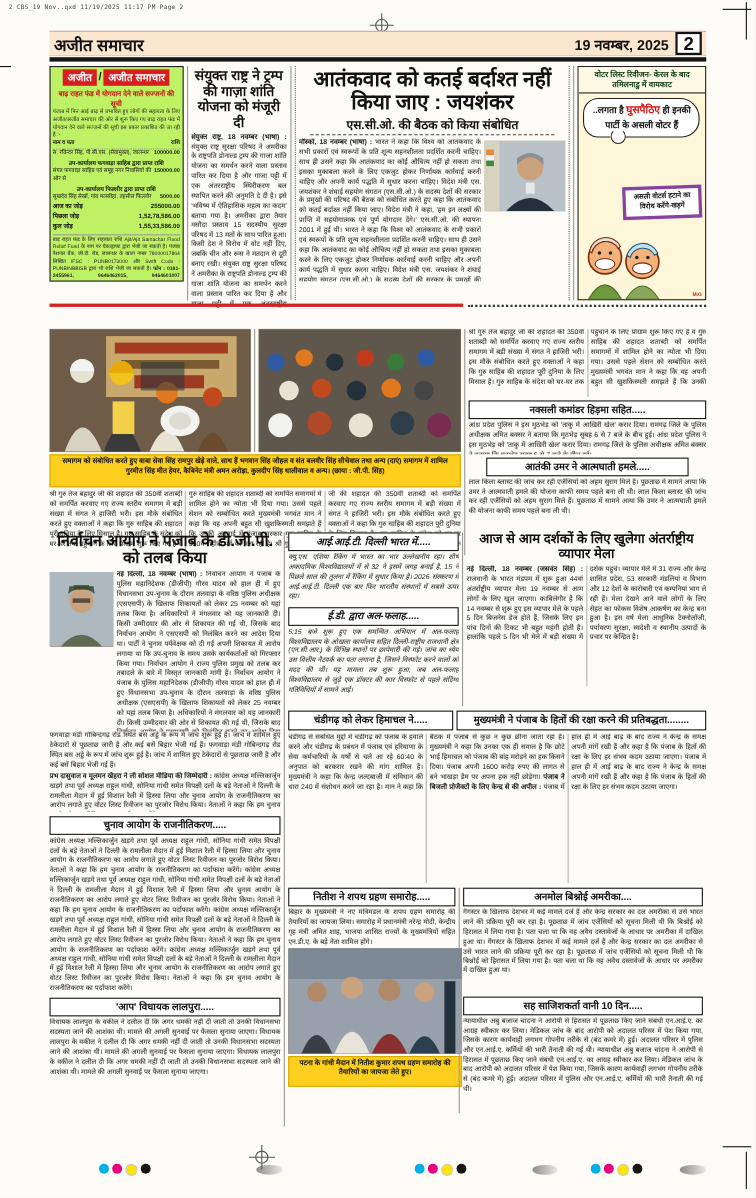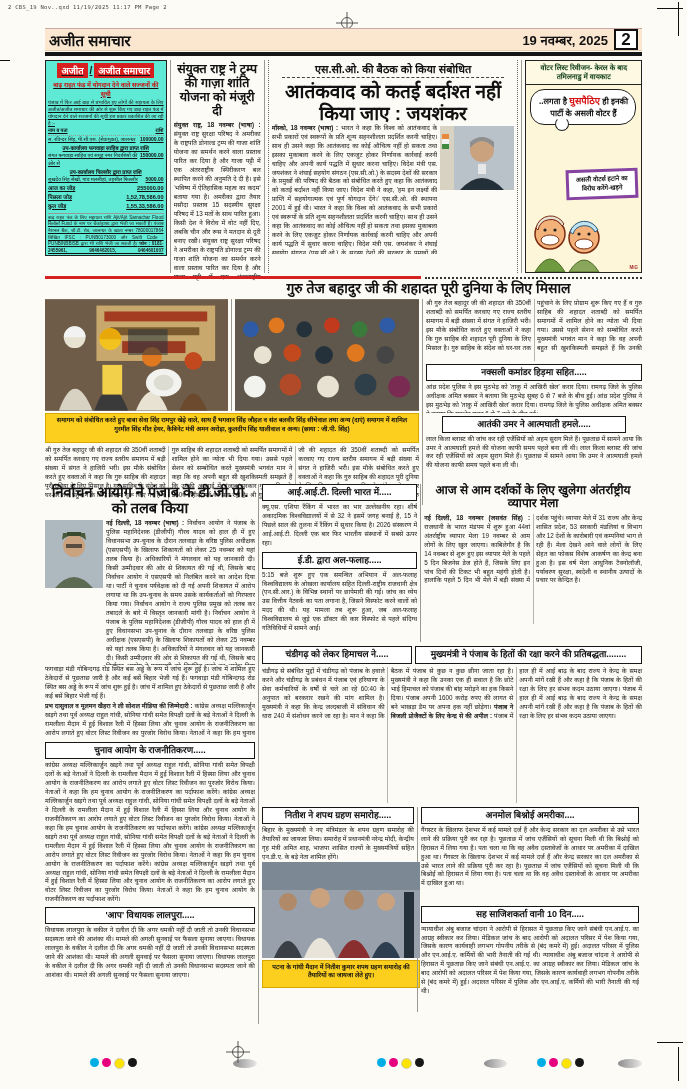--- a/index.html
+++ b/index.html
@@ -21,21 +21,21 @@
   .band{display:flex;gap:3px;box-sizing:border-box;}
   .vr{width:1px;background:#9a9a92;flex:0 0 1px;}
   .body-txt{font-size:6.3px;line-height:1.42;text-align:justify;color:#1b1b1b;overflow:hidden;}
   .dl{font-weight:bold;}
   .hbox{border:1px solid #161616;background:#fff;font-weight:bold;text-align:center;
         font-size:9px;padding:2px 1px;line-height:1.2;}
   .big-head{font-weight:bold;text-align:center;line-height:1.12;}
   .cap-yellow{background:#fccf1e;border:1px solid #d8a900;font-weight:bold;font-size:6.4px;
               line-height:1.35;text-align:center;padding:2px 3px;box-sizing:border-box;overflow:hidden;}
   
-  .ad{border:1.5px solid #222;box-sizing:border-box;padding:2px;background:#5eead4;overflow:hidden;text-decoration:underline;}
+  .ad{border:1.5px solid #222;box-sizing:border-box;padding:2px;background:#bef264;overflow:hidden;}
   .ad-titlerow{display:flex;align-items:center;gap:2px;justify-content:center;}
   .ad-redbox{background:#d81f1f;color:#fff;font-weight:bold;font-size:9.5px;padding:1px 4px;}
   .ad-sep{font-weight:bold;font-size:10px;color:#111;}
   .ad-sub{color:#c91414;font-weight:bold;font-size:6.4px;text-align:center;margin:2px 0;}
   .ad-small{font-size:4.9px;line-height:1.4;text-align:justify;color:#222;}
   .ad-row{display:flex;font-size:5px;line-height:1.5;}
   .ad-row .amt{margin-left:auto;font-weight:bold;}
   .ad-sec{font-weight:bold;font-size:5.4px;text-align:center;margin-top:1px;}
   .ad-tot{display:flex;font-size:5.6px;font-weight:bold;line-height:1.6;}
   .ad-tot .amt{margin-left:auto;}
@@ -140,22 +140,22 @@
       <div class="big-head" style="font-size:12.5px;margin:2px 0 3px;">संयुक्त राष्ट्र ने ट्रम्प की गाज़ा शांति योजना को मंजूरी दी</div>
       <div class="body-txt" style="height:160px;">
         <b class="dl">संयुक्त राष्ट्र, 18 नवम्बर (भाषा) :</b>
         <span> संयुक्त राष्ट्र सुरक्षा परिषद ने अमरीका के राष्ट्रपति डोनाल्ड ट्रम्प की गाजा शांति योजना का समर्थन करने वाला प्रस्ताव पारित कर दिया है और गाजा पट्टी में एक अंतरराष्ट्रीय स्थिरीकरण बल स्थापित करने की अनुमति दे दी है। इसे 'भविष्य में ऐतिहासिक महत्व का कदम' बताया गया है। अमरीका द्वारा तैयार मसौदा प्रस्ताव 15 सदस्यीय सुरक्षा परिषद में 13 मतों के साथ पारित हुआ। किसी देश ने विरोध में वोट नहीं दिए, जबकि चीन और रूस ने मतदान से दूरी बनाए रखी। संयुक्त राष्ट्र सुरक्षा परिषद ने अमरीका के राष्ट्रपति डोनाल्ड ट्रम्प की गाजा शांति योजना का समर्थन करने वाला प्रस्ताव पारित कर दिया है और गाजा पट्टी में एक अंतरराष्ट्रीय स्थिरीकरण बल स्थापित करने की अनुमति दे दी है। इसे 'भविष्य में ऐतिहासिक महत्व का कदम' बताया गया है। अमरीका द्वारा तैयार मसौदा प्रस्ताव 15 सदस्यीय सुरक्षा परिषद में 13 मतों के साथ पारित हुआ। किसी देश ने विरोध में वोट नहीं दिए, जबकि चीन और रूस ने मतदान से दूरी बनाए रखी।</span>
       </div>
     </div>
 
     <div class="vr"></div>
 
     <div style="width:256px;border-left:1px dotted #666;border-right:1px dotted #666;padding:0 3px;box-sizing:border-box;">
+      <div class="big-head" style="font-size:19px;margin-top:2px;">आतंकवाद को कतई बर्दाश्त नहीं किया जाए : जयशंकर</div>
       <div class="big-head" style="font-size:11px;border-bottom:1px dashed #444;padding-bottom:2px;margin:3px 10px;">एस.सी.ओ. की बैठक को किया संबोधित</div>
-      <div class="big-head" style="font-size:19px;margin-top:2px;">आतंकवाद को कतई बर्दाश्त नहीं किया जाए : जयशंकर</div>
       <div style="overflow:hidden;height:130px;">
         <div class="ph" style="float:right;width:74px;height:64px;margin:2px 0 2px 3px;">
           <svg viewBox="0 0 74 64">
               <rect width="74" height="64" fill="#b9c2c9"></rect>
             <rect x="0" y="0" width="14" height="64" fill="#d8d2c2"></rect>
             <rect x="2" y="8" width="7" height="5" fill="#e8883a"></rect>
               <rect x="2" y="13" width="7" height="5" fill="#f2f2f2"></rect>
               <rect x="2" y="18" width="7" height="5" fill="#3f8a3f"></rect>
             <circle cx="42" cy="24" r="12" fill="#caa27e"></circle>
             <path d="M30 22 q12 -14 24 0 l0 -6 q-12 -10 -24 0 z" fill="#8f8f8f"></path>
@@ -194,21 +194,20 @@
           <circle cx="61" cy="28" r="1.6" fill="#222"></circle>
         <path d="M41 66 q15 -24 30 0 z" fill="#8aa65a" stroke="#4a6b24"></path>
       </svg>
       <span class="cartoon-sign">MiG</span>
     </div>
   </div>
 
   <div class="abs redrule" style="left:45px;top:276px;width:376px;"></div>
   <div class="abs dotrule" style="left:425px;top:277px;width:217px;"></div>
 
-  <div class="abs big-head" style="left:215px;top:281px;width:427px;font-size:14px;">गुरु तेज बहादुर जी की शहादत पूरी दुनिया के लिए मिसाल</div>
 
   <div class="abs band" style="left:45px;top:299px;width:597px;height:206px;justify-content:flex-end;">
     <div style="width:374px;">
       <div class="band" style="height:112px;">
         <div class="ph" style="width:185px;height:112px;">
           <svg viewBox="0 0 185 112">
               <rect width="185" height="112" fill="#6e5c49"></rect>
             <rect x="52" y="6" width="120" height="56" fill="#c8a86c"></rect>
             <rect x="60" y="12" width="104" height="10" fill="#a33c20"></rect>
               <rect x="66" y="28" width="90" height="8" fill="#7a5a2e"></rect>
@@ -301,21 +300,21 @@
       <div class="body-txt" style="height:142px;"> कांग्रेस अध्यक्ष मल्लिकार्जुन खड़गे तथा पूर्व अध्यक्ष राहुल गांधी, सोनिया गांधी समेत विपक्षी दलों के बड़े नेताओं ने दिल्ली के रामलीला मैदान में हुई विशाल रैली में हिस्सा लिया और चुनाव आयोग के राजनीतिकरण का आरोप लगाते हुए वोटर लिस्ट रिवीजन का पुरजोर विरोध किया। नेताओं ने कहा कि हम चुनाव आयोग के राजनीतिकरण का पर्दाफाश करेंगे। कांग्रेस अध्यक्ष मल्लिकार्जुन खड़गे तथा पूर्व अध्यक्ष राहुल गांधी, सोनिया गांधी समेत विपक्षी दलों के बड़े नेताओं ने दिल्ली के रामलीला मैदान में हुई विशाल रैली में हिस्सा लिया और चुनाव आयोग के राजनीतिकरण का आरोप लगाते हुए वोटर लिस्ट रिवीजन का पुरजोर विरोध किया। नेताओं ने कहा कि हम चुनाव आयोग के राजनीतिकरण का पर्दाफाश करेंगे। कांग्रेस अध्यक्ष मल्लिकार्जुन खड़गे तथा पूर्व अध्यक्ष राहुल गांधी, सोनिया गांधी समेत विपक्षी दलों के बड़े नेताओं ने दिल्ली के रामलीला मैदान में हुई विशाल रैली में हिस्सा लिया और चुनाव आयोग के राजनीतिकरण का आरोप लगाते हुए वोटर लिस्ट रिवीजन का पुरजोर विरोध किया। नेताओं ने कहा कि हम चुनाव आयोग के राजनीतिकरण का पर्दाफाश करेंगे। कांग्रेस अध्यक्ष मल्लिकार्जुन खड़गे तथा पूर्व अध्यक्ष राहुल गांधी, सोनिया गांधी समेत विपक्षी दलों के बड़े नेताओं ने दिल्ली के रामलीला मैदान में हुई विशाल रैली में हिस्सा लिया और चुनाव आयोग के राजनीतिकरण का आरोप लगाते हुए वोटर लिस्ट रिवीजन का पुरजोर विरोध किया। नेताओं ने कहा कि हम चुनाव आयोग के राजनीतिकरण का पर्दाफाश करेंगे।</div>
       <div class="hbox" style="margin:4px 0 2px;">'आप' विधायक लालपुरा.....</div>
       <div class="body-txt" style="height:74px;"> विधायक लालपुरा के वकील ने दलील दी कि अगर धमकी नहीं दी जाती तो उनकी विधानसभा सदस्यता जाने की आशंका थी। मामले की अगली सुनवाई पर फैसला सुनाया जाएगा। विधायक लालपुरा के वकील ने दलील दी कि अगर धमकी नहीं दी जाती तो उनकी विधानसभा सदस्यता जाने की आशंका थी। मामले की अगली सुनवाई पर फैसला सुनाया जाएगा। विधायक लालपुरा के वकील ने दलील दी कि अगर धमकी नहीं दी जाती तो उनकी विधानसभा सदस्यता जाने की आशंका थी। मामले की अगली सुनवाई पर फैसला सुनाया जाएगा।</div>
     </div>
 
     <div class="vr"></div>
 
     <div style="width:380px;">
 
       <div class="band" style="height:158px;">
-        <div style="width:156px;">
+        <div style="width:156px;font-style:italic;">
           <div class="hbox">आई.आई.टी. दिल्ली भारत में.....</div>
           <div class="body-txt" style="height:46px;margin-top:2px;"> क्यू.एस. एशिया रैंकिंग में भारत का भार उल्लेखनीय रहा। शीर्ष अकादमिक विश्वविद्यालयों में से 32 ने इसमें जगह बनाई है, 15 ने पिछले साल की तुलना में रैंकिंग में सुधार किया है। 2026 संस्करण में आई.आई.टी. दिल्ली एक बार फिर भारतीय संस्थानों में सबसे ऊपर रहा।</div>
           <div class="hbox" style="margin-top:3px;">ई.डी. द्वारा अल-फलाह.....</div>
           <div class="body-txt" style="height:70px;margin-top:2px;"> 5:15 बजे शुरू हुए एक समन्वित अभियान में अल-फलाह विश्वविद्यालय के ओखला कार्यालय सहित दिल्ली-राष्ट्रीय राजधानी क्षेत्र (एन.सी.आर.) के विभिन्न स्थानों पर छापेमारी की गई। जांच का ध्येय उस वित्तीय नैटवर्क का पता लगाना है, जिसने विस्फोट करने वालों को मदद की थी। यह मामला तब शुरू हुआ, जब अल-फलाह विश्वविद्यालय से जुड़े एक डॉक्टर की कार विस्फोट से पहले संदिग्ध गतिविधियों में सामने आई।</div>
         </div>
         <div class="vr"></div>
         <div style="width:219px;">
           <div class="big-head" style="font-size:12px;">आज से आम दर्शकों के लिए खुलेगा अंतर्राष्ट्रीय व्यापार मेला</div>
           <div class="body-txt cols2" style="height:110px;margin-top:3px;">
             <b class="dl">नई दिल्ली, 18 नवम्बर (जसवंत सिंह) :</b>

